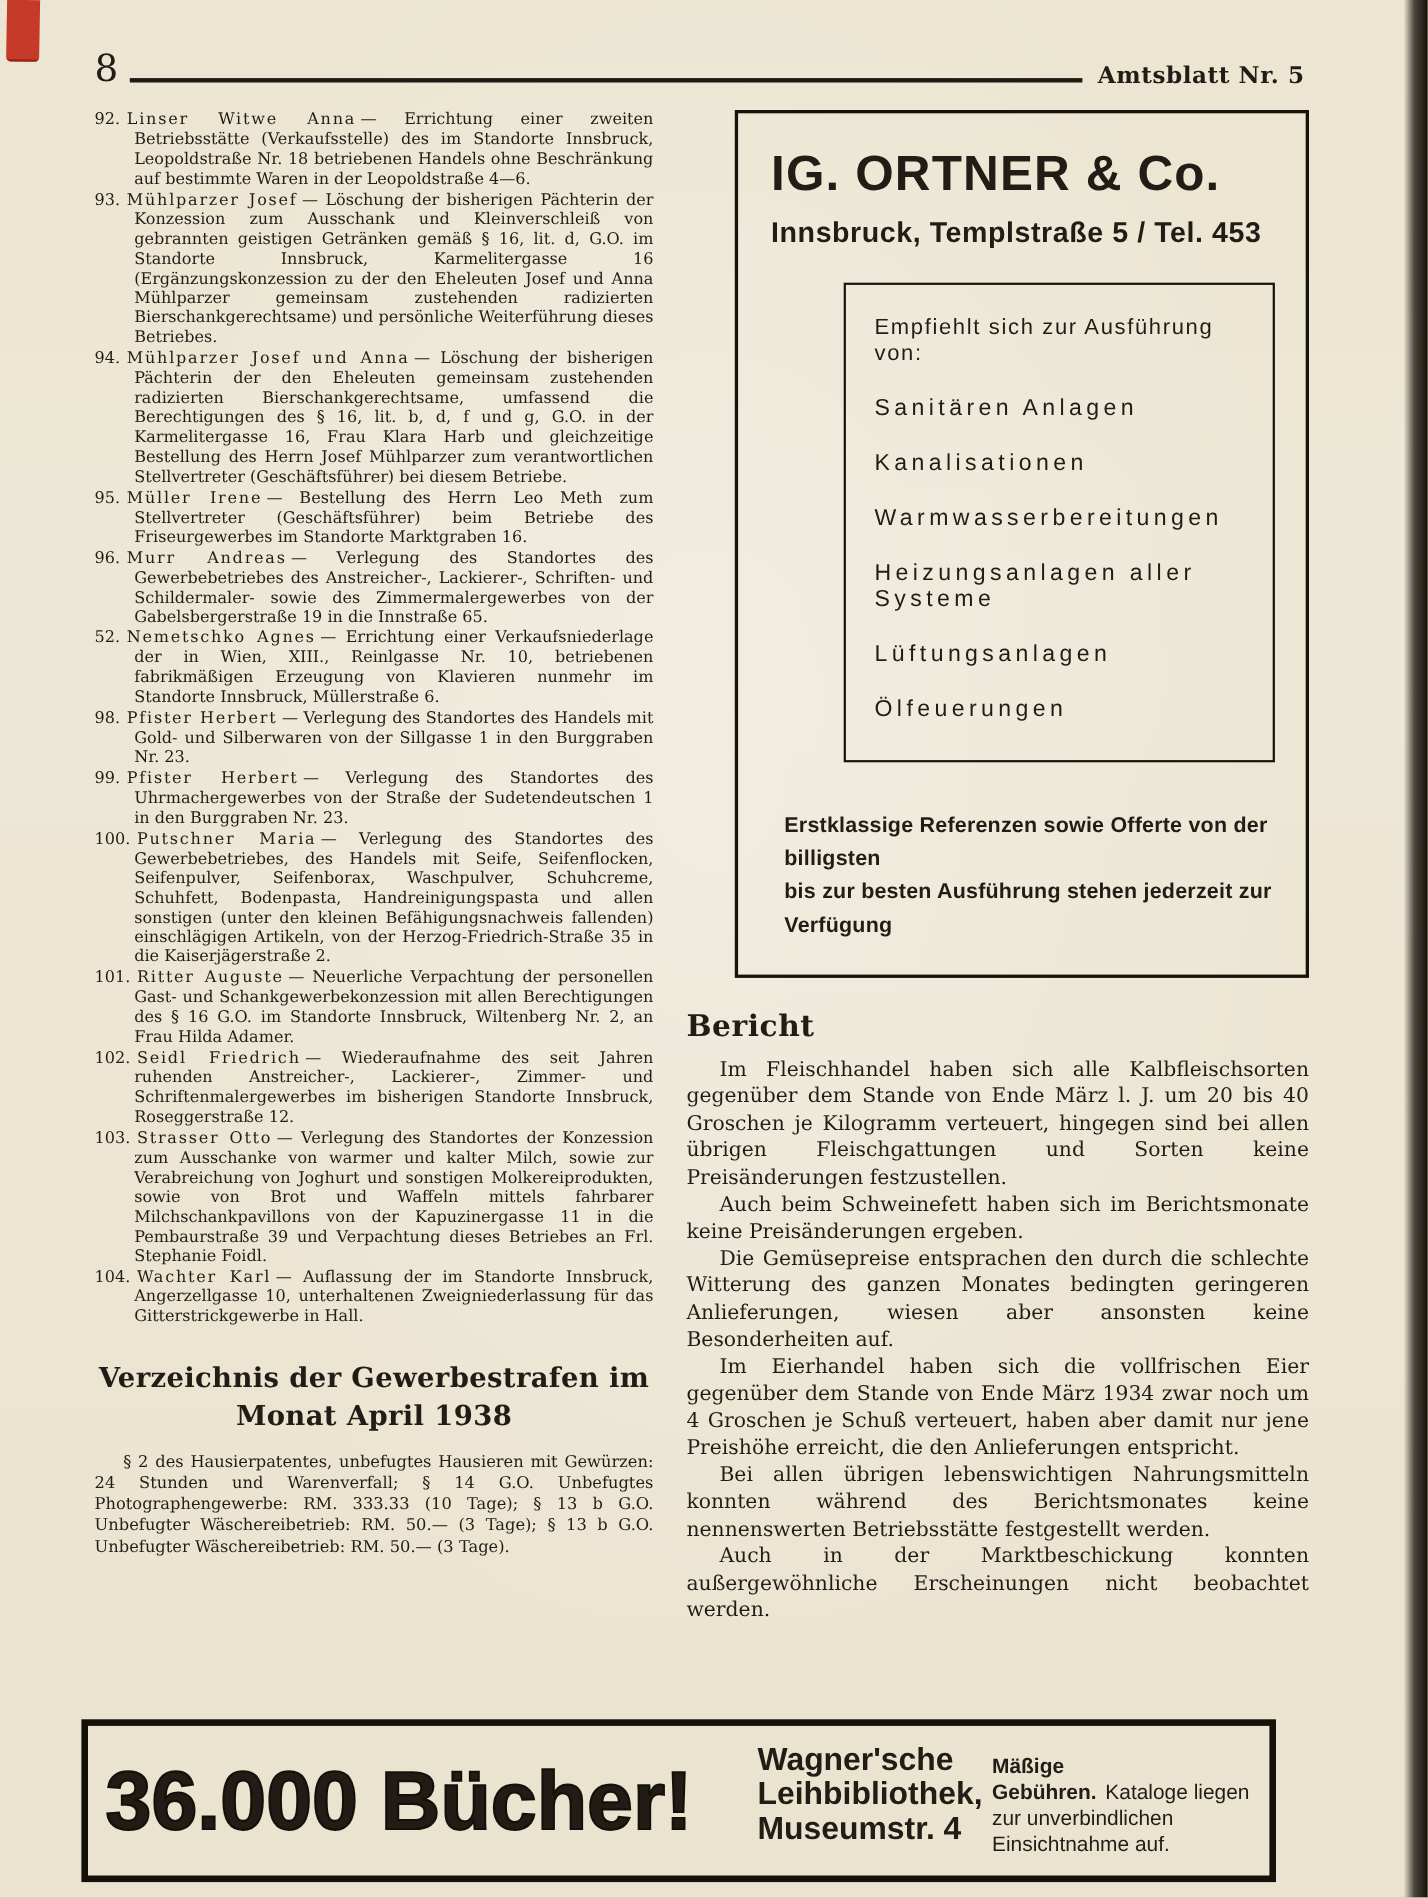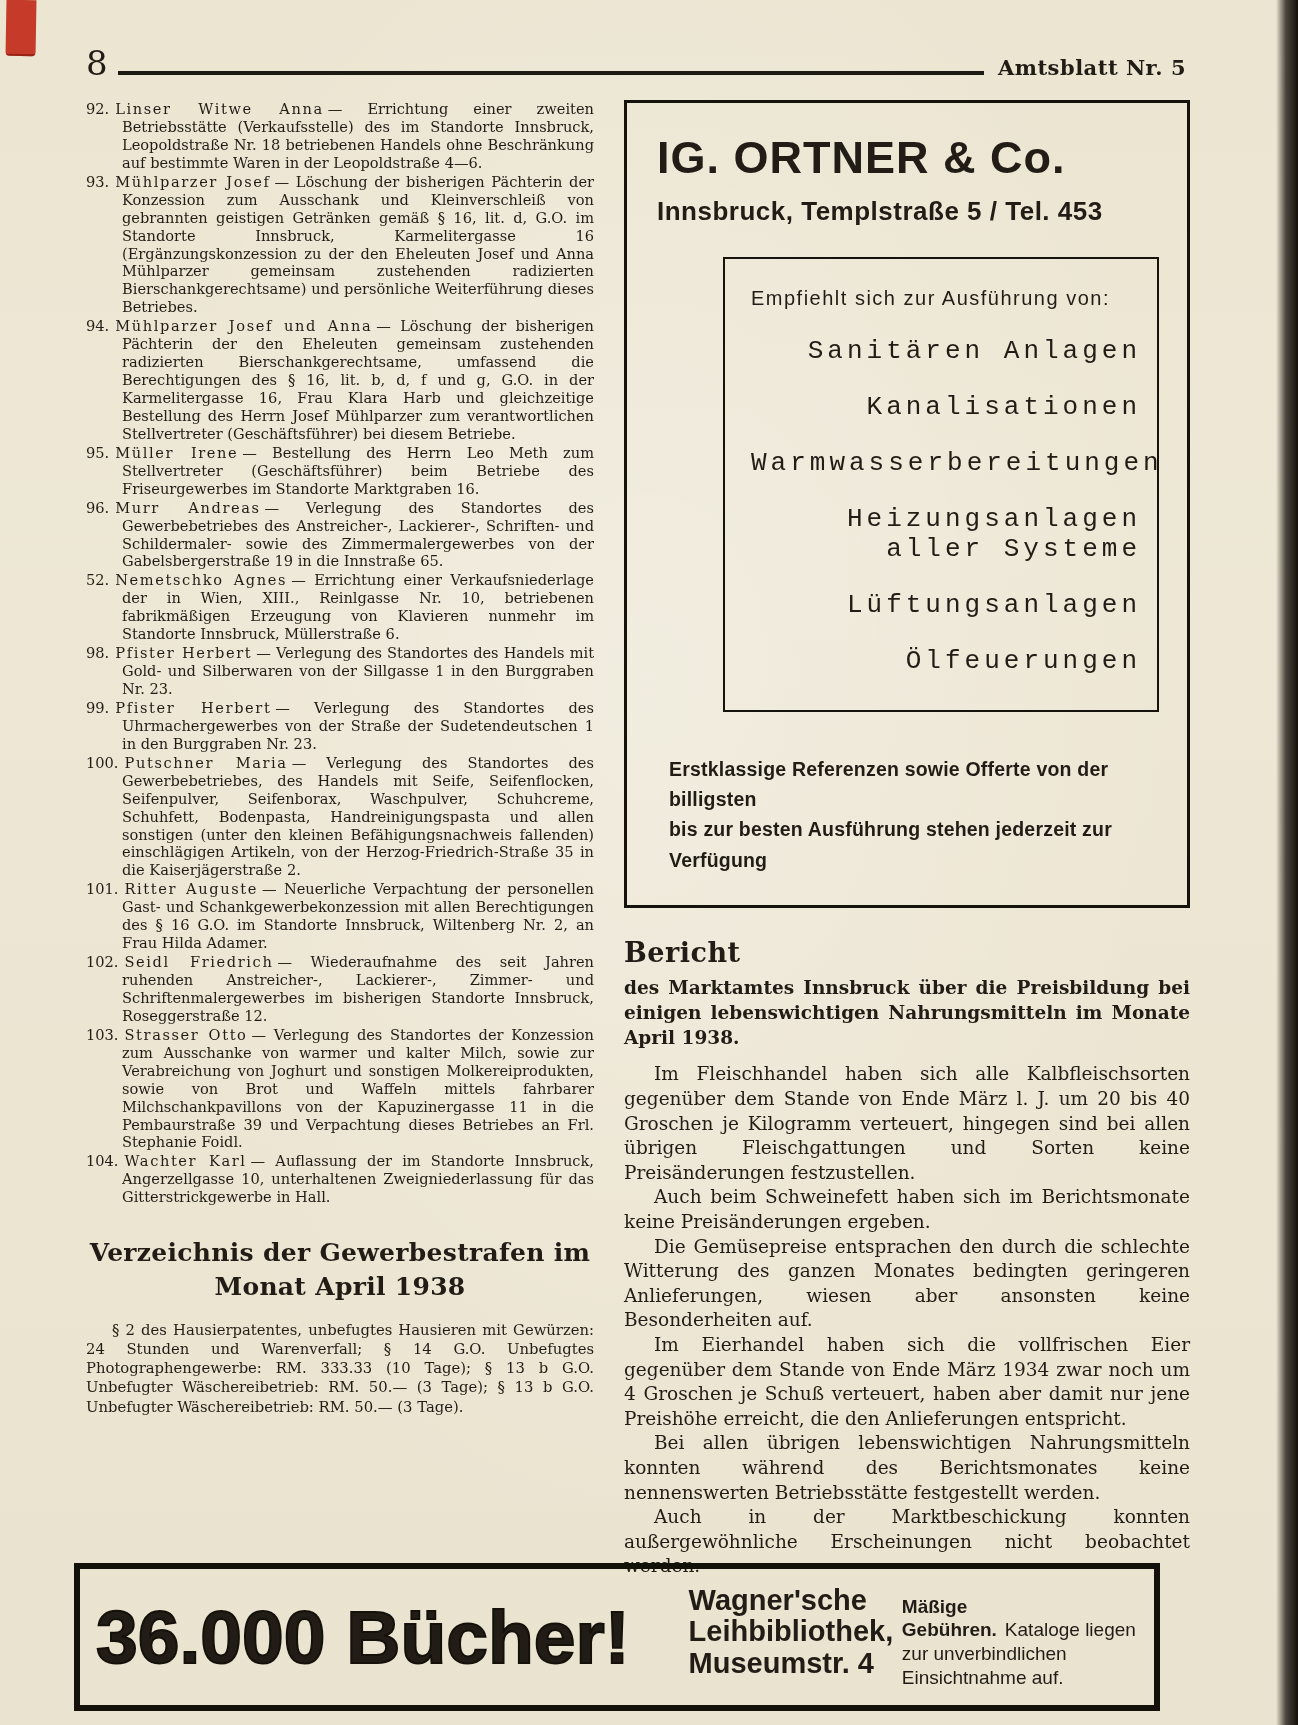--- a/index.html
+++ b/index.html
@@ -30,26 +30,26 @@
   .col-left{width:508px;}
   .col-right{width:566px;margin-left:30px;}
   
   .entry{font-size:14.6px;line-height:1.23;text-align:justify;padding-left:36px;text-indent:-36px;margin:0 0 1px 0;}
   .entry-num{margin-right:6px;}
   .entry-name{letter-spacing:1.6px;margin-right:4px;}
   
   .strafen-heading{font-weight:bold;font-size:25px;line-height:1.35;margin-top:30px;letter-spacing:0.3px;text-align:center;}
   .strafen-text{font-size:14.8px;line-height:1.3;text-align:justify;text-indent:26px;margin-top:16px;}
   
-  .ad-ortner{border:3px solid #16120c;padding:32px 24px 30px 30px;}
+  .ad-ortner{border:3px solid #16120c;padding:32px 24px 30px 30px;margin-left:44px;}
   .ad-company{font-family:"Liberation Sans", sans-serif;font-weight:bold;font-size:45px;letter-spacing:1px;line-height:1;}
   .ad-address{font-family:"Liberation Sans", sans-serif;font-weight:bold;font-size:26px;margin-top:16px;letter-spacing:0.5px;}
   .ad-innerbox{border:2.5px solid #16120c;margin:30px 4px 0 66px;padding:28px 16px 8px 26px;}
   .ad-intro{font-family:"Liberation Sans", sans-serif;font-size:20px;letter-spacing:1.5px;margin-bottom:26px;}
-  .ad-service{font-family:Liberation Mono, monospace;font-size:26px;letter-spacing:4px;margin-bottom:26px;list-style:none;text-align:right;}
+  .ad-service{font-family:Liberation Sans, sans-serif;font-size:21px;letter-spacing:4px;margin-bottom:26px;list-style:none;}
   .ad-services{margin:0;padding:0;}
   .ad-footer{font-family:"Liberation Sans", sans-serif;font-weight:bold;font-size:19.5px;line-height:1.55;margin-top:42px;padding-left:12px;letter-spacing:0.2px;}
   
   .bericht{margin-top:30px;}
   .bericht-heading{font-weight:bold;font-size:27px;line-height:1.1;letter-spacing:0.5px;}
   .bericht-sub{font-weight:bold;font-size:18.5px;line-height:1.35;text-align:justify;margin-top:8px;}
   .bericht-par{font-size:18.5px;line-height:1.33;text-align:justify;text-indent:30px;margin:0;}
   .bericht-par:first-of-type{margin-top:12px;}
   
   .ad-books{position:absolute;left:74px;top:1563px;width:1040px;height:128px;
@@ -114,21 +114,20 @@
           </ul>
         </div>
         <div class="ad-footer">
           <div>Erstklassige Referenzen sowie Offerte von der billigsten</div>
           <div>bis zur besten Ausführung stehen jederzeit zur Verfügung</div>
         </div>
       </div>
 
       <div class="bericht">
         <div class="bericht-heading">Bericht</div>
-        <div class="bericht-sub">des Marktamtes Innsbruck über die Preisbildung bei einigen lebenswichtigen Nahrungsmitteln im Monate April 1938.</div>
         <p class="bericht-par">Im Fleischhandel haben sich alle Kalbfleischsorten gegenüber dem Stande von Ende März l. J. um 20 bis 40 Groschen je Kilogramm verteuert, hingegen sind bei allen übrigen Fleischgattungen und Sorten keine Preisänderungen festzustellen.</p>
         <p class="bericht-par">Auch beim Schweinefett haben sich im Berichtsmonate keine Preisänderungen ergeben.</p>
         <p class="bericht-par">Die Gemüsepreise entsprachen den durch die schlechte Witterung des ganzen Monates bedingten geringeren Anlieferungen, wiesen aber ansonsten keine Besonderheiten auf.</p>
         <p class="bericht-par">Im Eierhandel haben sich die vollfrischen Eier gegenüber dem Stande von Ende März 1934 zwar noch um 4 Groschen je Schuß verteuert, haben aber damit nur jene Preishöhe erreicht, die den Anlieferungen entspricht.</p>
         <p class="bericht-par">Bei allen übrigen lebenswichtigen Nahrungsmitteln konnten während des Berichtsmonates keine nennenswerten Betriebsstätte festgestellt werden.</p>
         <p class="bericht-par">Auch in der Marktbeschickung konnten außergewöhnliche Erscheinungen nicht beobachtet werden.</p>
       </div>
     </div>
   </div>
 

